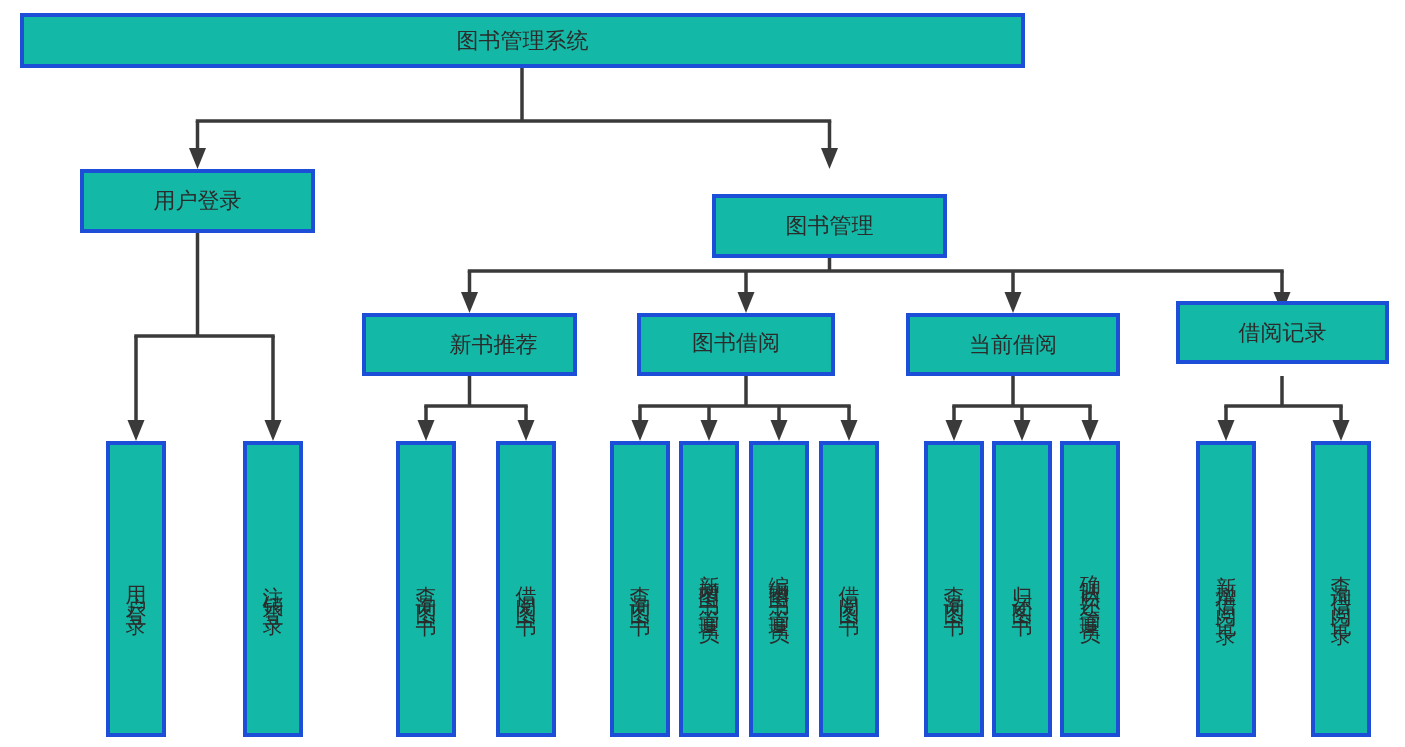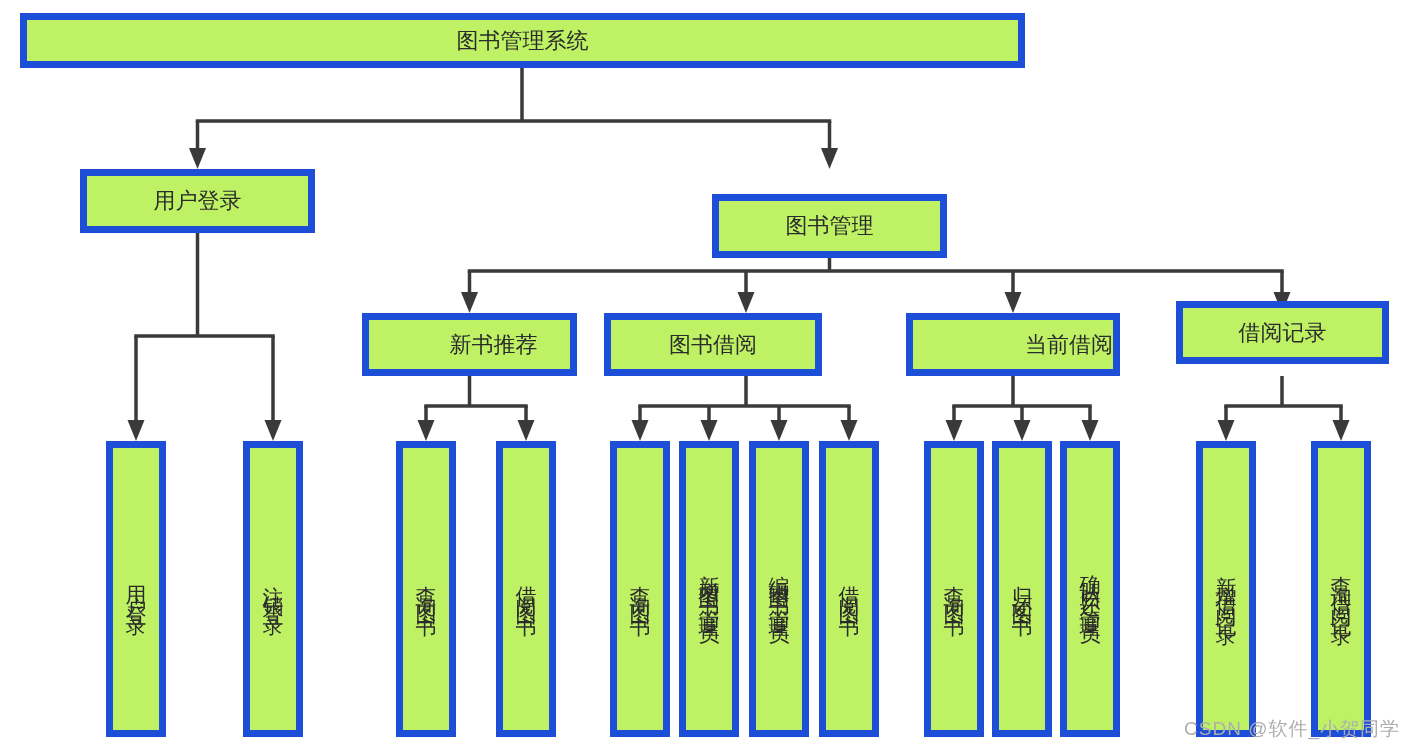--- a/index.html
+++ b/index.html
@@ -16,22 +16,22 @@
     overflow: hidden;
   }
   #connectors {
     position: absolute;
     left: 0;
     top: 0;
   }
   .box {
     position: absolute;
     box-sizing: border-box;
-    background: #bef264;
-    border: 7px solid #1d4ed8;
+    background: #14b8a6;
+    border: 4px solid #1d4ed8;
     display: flex;
     align-items: center;
     justify-content: center;
     color: #2b2b2b;
     font-size: 22px;
     line-height: 1;
     white-space: nowrap;
   }
   .vbox {
     padding: 2px 0;
@@ -124,24 +124,24 @@
   <div class="box" style="left:80px; top:169px; width:235px; height:64px;">
     <span>用户登录</span>
   </div>
   <div class="box" style="left:712px; top:169px; width:235px; height:64px;margin-top:25px;">
     <span>图书管理</span>
   </div>
 
   <div class="box" style="left:362px; top:313px; width:215px; height:63px;padding-left:48px;">
     <span>新书推荐</span>
   </div>
-  <div class="box" style="left:604px; top:313px; width:218px; height:63px;">
+  <div class="box" style="left:637px; top:313px; width:198px; height:63px;font-family:Liberation Mono, monospace;">
     <span>图书借阅</span>
   </div>
-  <div class="box" style="left:906px; top:313px; width:214px; height:63px;justify-content:flex-end;">
+  <div class="box" style="left:906px; top:313px; width:214px; height:63px;">
     <span>当前借阅</span>
   </div>
   <div class="box" style="left:1176px; top:301px; width:213px; height:63px;">
     <span>借阅记录</span>
   </div>
 
   <div class="box vbox" style="left:106px; top:441px; width:60px; height:296px;">
     <span class="vtext">用户登录</span>
   </div>
   <div class="box vbox" style="left:243px; top:441px; width:60px; height:296px;">
@@ -178,14 +178,13 @@
     <span class="vtext v9">确认归还（管理员）</span>
   </div>
 
   <div class="box vbox" style="left:1196px; top:441px; width:60px; height:296px;">
     <span class="vtext">新增借阅记录</span>
   </div>
   <div class="box vbox" style="left:1311px; top:441px; width:60px; height:296px;">
     <span class="vtext">查询借阅记录</span>
   </div>
 
-  <div id="watermark">CSDN @软件_小贺同学</div>
 </div>
 
 </body></html>

